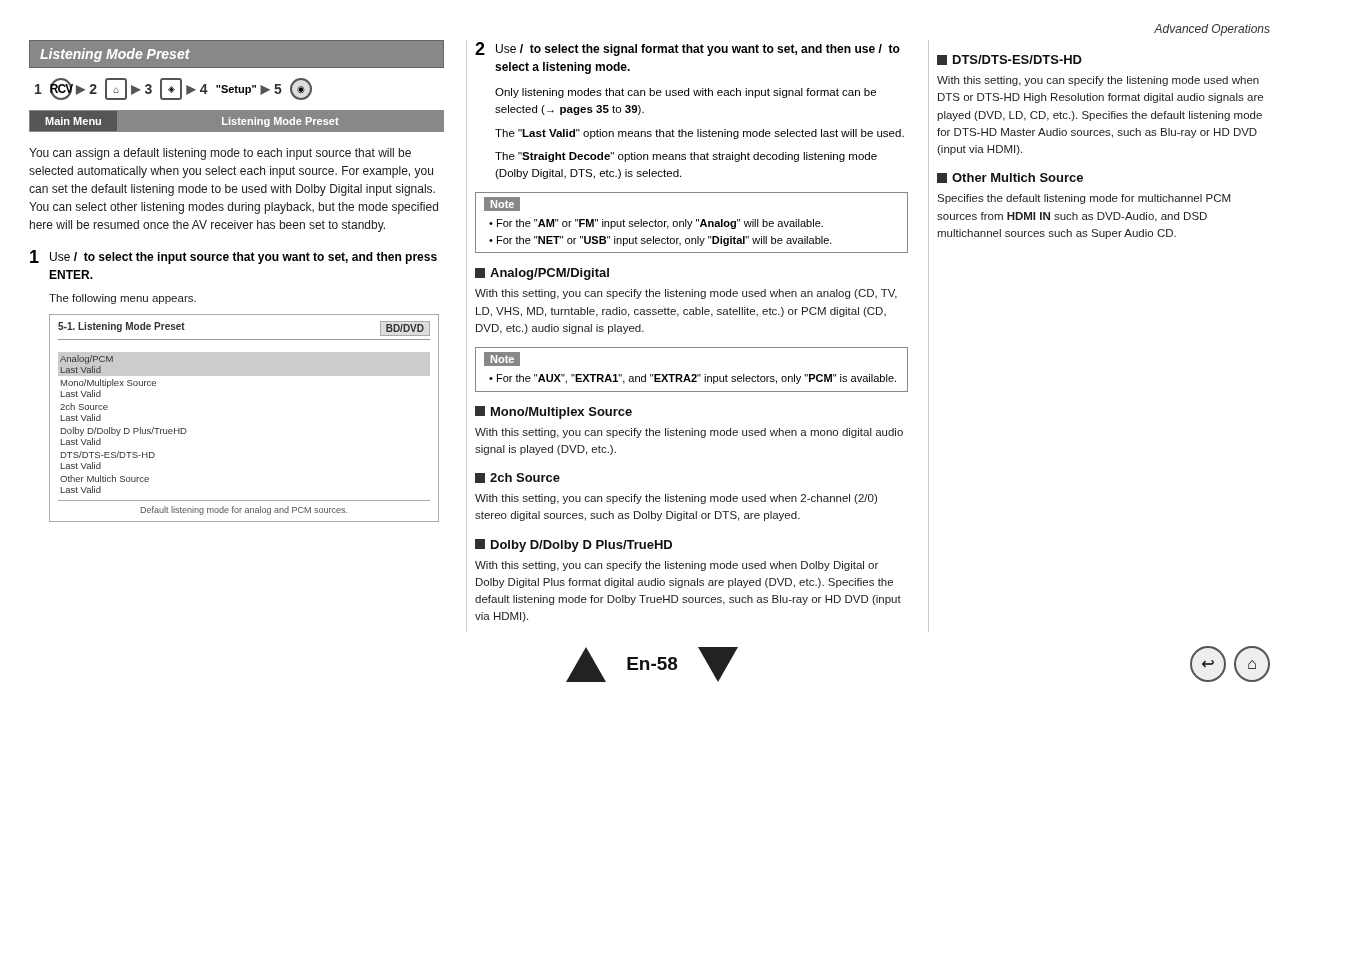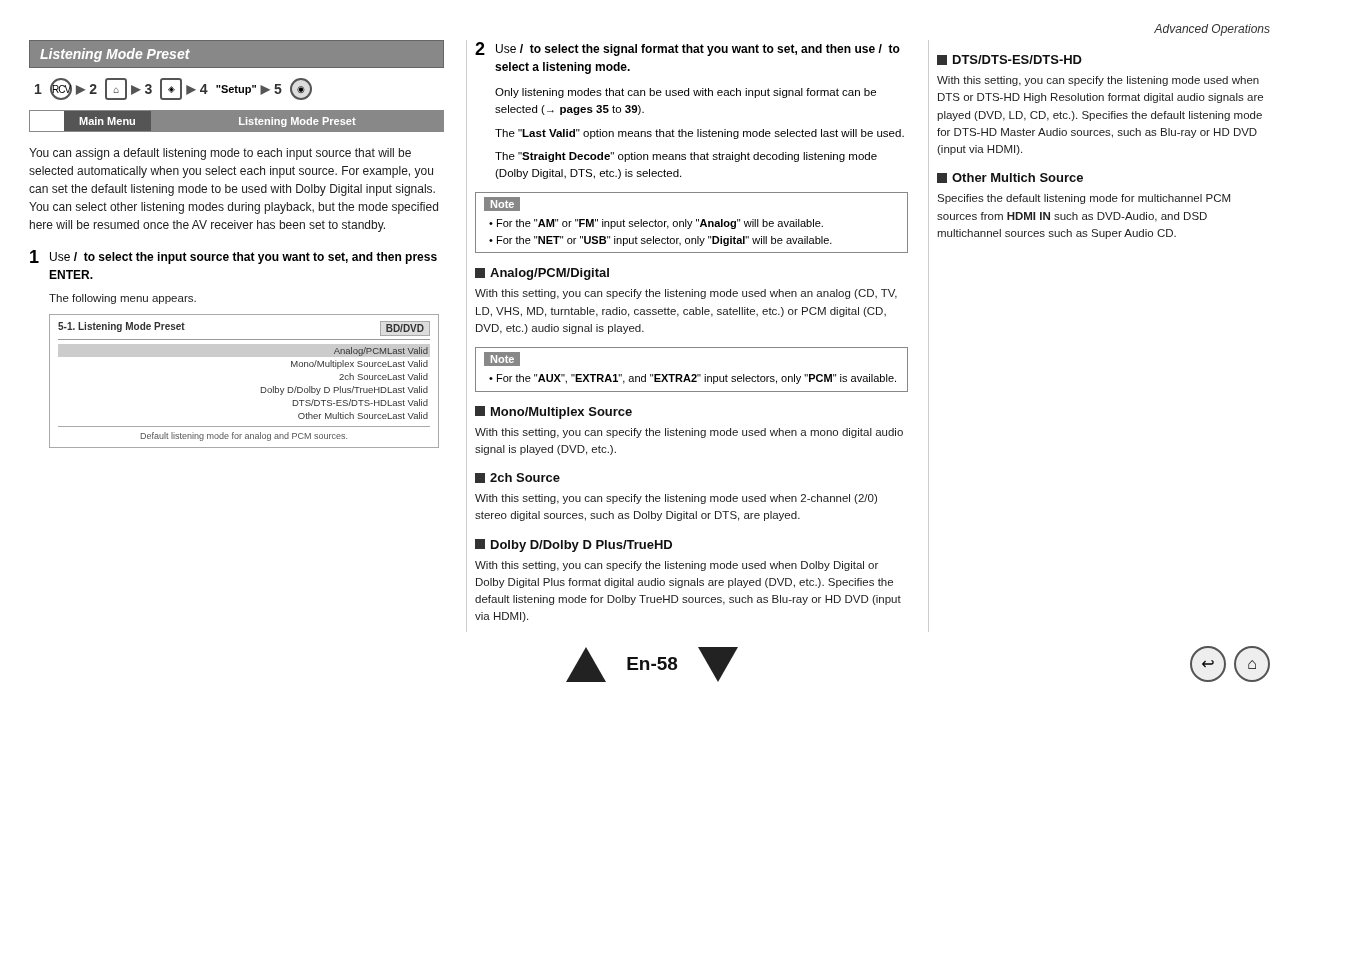--- a/index.html
+++ b/index.html
@@ -139,21 +139,20 @@
       border: 1px solid #888;
       margin-bottom: 12px;
     }
 
     .breadcrumb-main {
       background: #555;
       color: #fff;
       font-weight: bold;
       padding: 4px 15px;
       font-size: 11px;
-      margin-left: 34px;
     }
 
     .breadcrumb-sub {
       background: #888;
       color: #fff;
       font-weight: bold;
       padding: 4px 15px;
       font-size: 11px;
       flex: 1;
       text-align: center;
@@ -202,21 +201,21 @@
       margin: 0 5px 10px 20px;
       padding: 6px 8px;
       background: #fff;
     }
 
     .menu-header-row {
       display: flex;
       justify-content: space-between;
       border-bottom: 1px solid #999;
       padding-bottom: 3px;
-      margin-bottom: 4px;
+      margin-bottom: 12px;
     }
 
     .menu-header-title {
       font-size: 10px;
       font-weight: bold;
       color: #333;
     }
 
     .menu-header-source {
       font-size: 10px;
@@ -226,20 +225,21 @@
       padding: 1px 5px;
       border: 1px solid #aaa;
     }
 
     .menu-row {
       display: flex;
       justify-content: flex-end;
       font-size: 9.5px;
       padding: 1px 2px;
       color: #333;
+      flex-direction: column;
     }
 
     .menu-row.highlighted {
       background: #ccc;
     }
 
     .menu-row-label {
       font-size: 9.5px;
     }
 
@@ -385,22 +385,22 @@
       background: #eee;
     }
 
     .footer-icon-home {
       border: 2px solid #555;
       background: #eee;
     }
 
     
     .receiver-icon {
-      font-size: 10px;
-      font-weight: normal;
+      font-size: 12px;
+      font-weight: bold;
       letter-spacing: -1px;
     }
   </style>
 </head>
 <body>
 
 <div class="page-container">
 
   <div class="top-header">
     <em>Advanced Operations</em>

